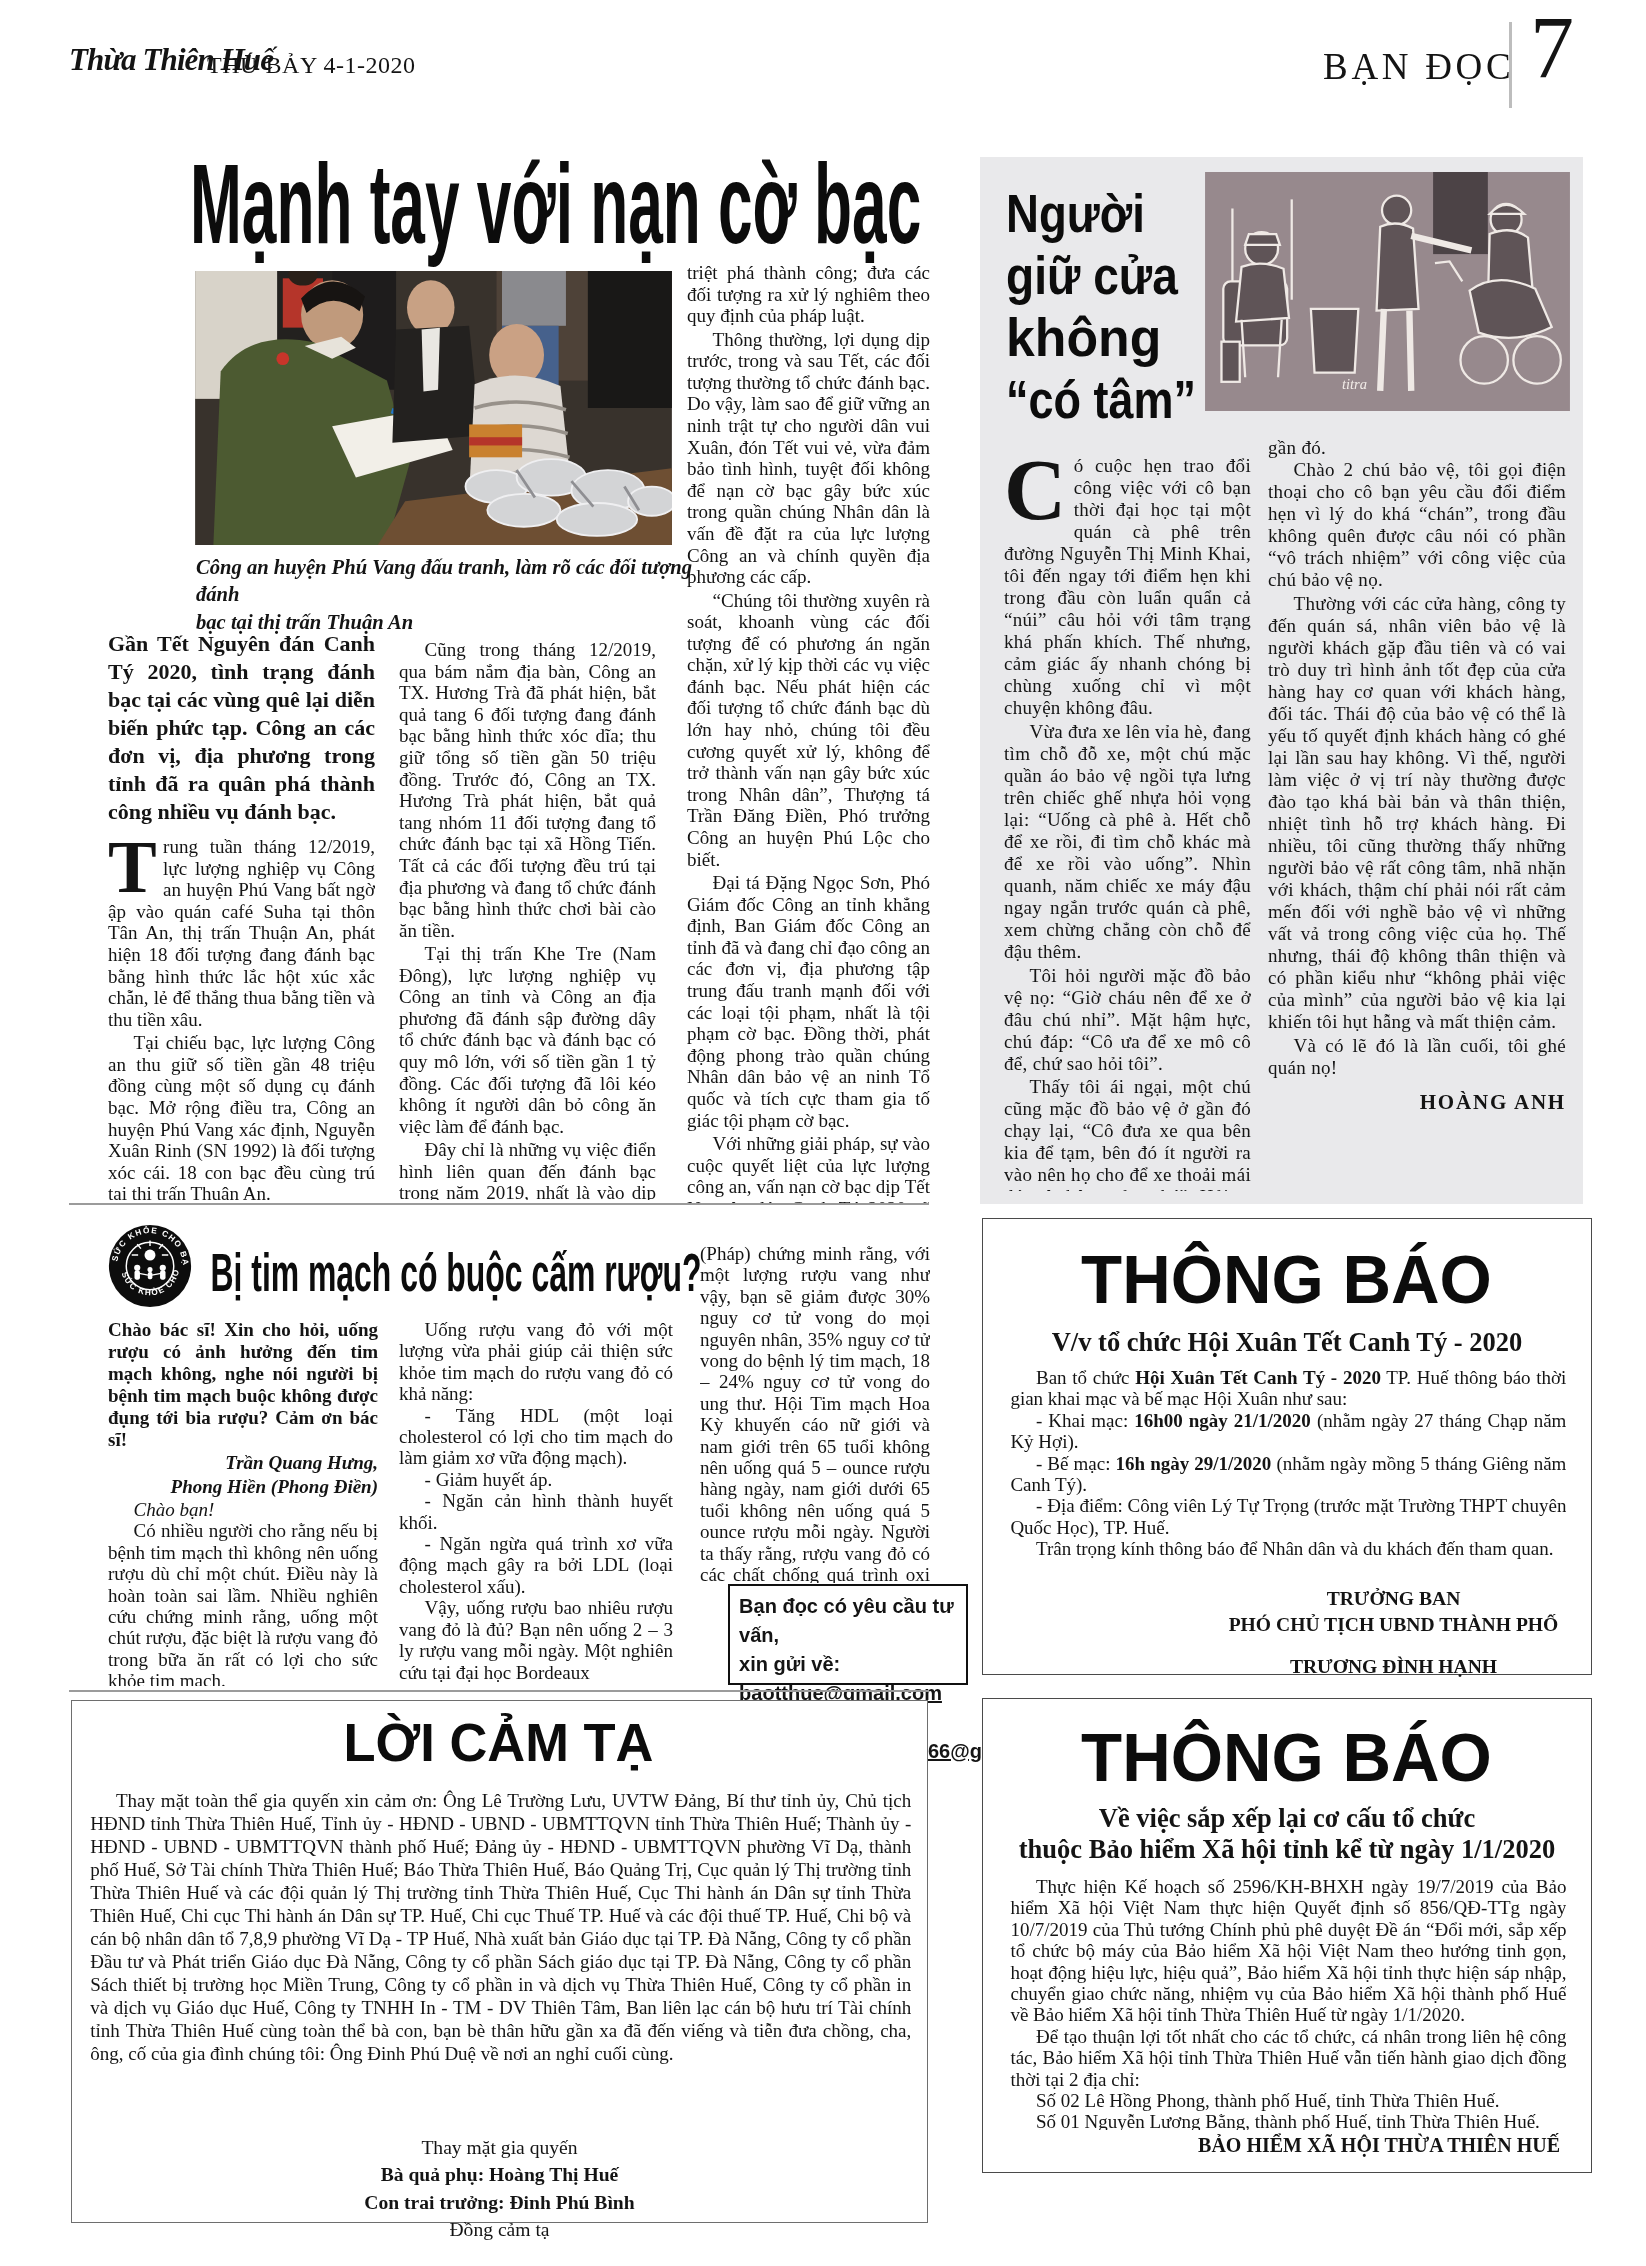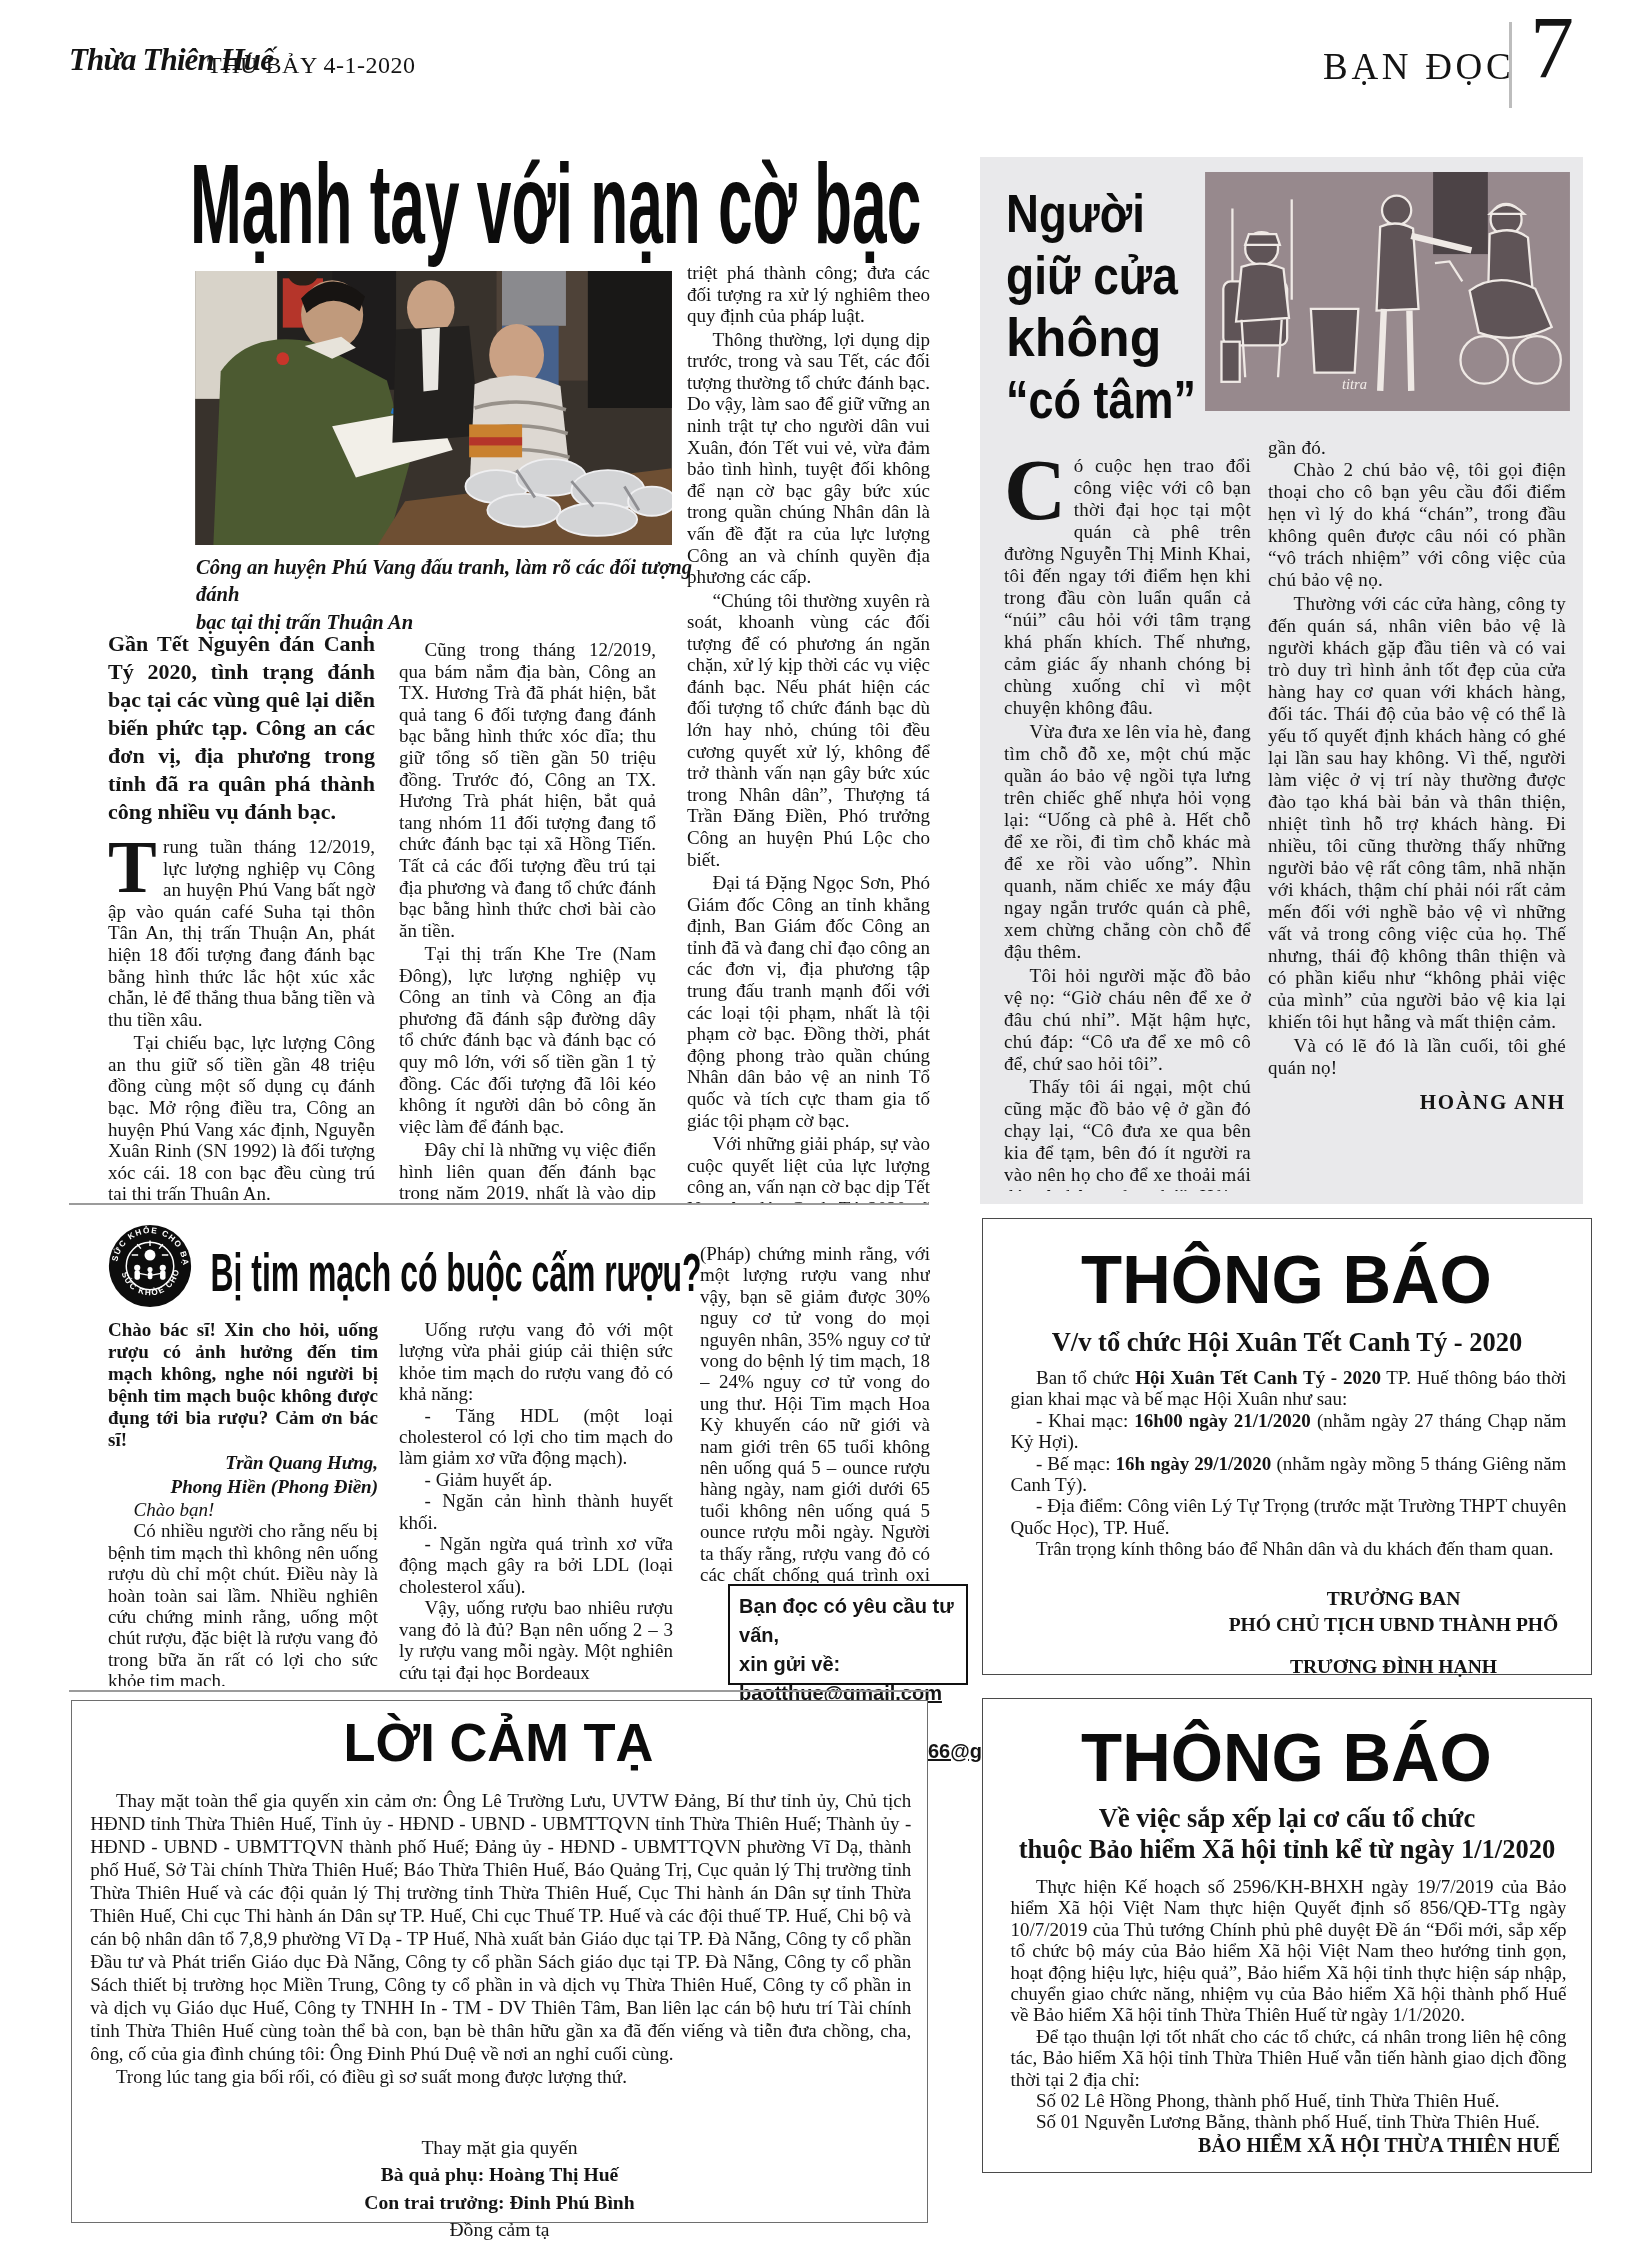--- a/index.html
+++ b/index.html
@@ -256,21 +256,20 @@
   </div>
 
   <div class="abs divider" style="left:69px;top:1690px;width:860px;"></div>
 
   <div class="abs obit-box" style="left:71px;top:1700px;width:857px;height:523px;box-sizing:border-box;">
     <svg class="abs hl" style="left:0;top:9.1px;" width="853" height="62" viewBox="0 0 934 68">
       <text x="467" y="56" text-anchor="middle" font-size="58" textLength="340" lengthAdjust="spacingAndGlyphs">LỜI CẢM TẠ</text>
     </svg>
     <div class="abs obit-copy clip" style="left:18.3px;top:88px;width:821px;height:340px;">
       <p class="just ind">Thay mặt toàn thể gia quyến xin cảm ơn: Ông Lê Trường Lưu, UVTW Đảng, Bí thư tỉnh ủy, Chủ tịch HĐND tỉnh Thừa Thiên Huế, Tỉnh ủy - HĐND - UBND - UBMTTQVN tỉnh Thừa Thiên Huế; Thành ủy - HĐND - UBND - UBMTTQVN thành phố Huế; Đảng ủy - HĐND - UBMTTQVN phường Vĩ Dạ, thành phố Huế, Sở Tài chính Thừa Thiên Huế; Báo Thừa Thiên Huế, Báo Quảng Trị, Cục quản lý Thị trường tỉnh Thừa Thiên Huế và các đội quản lý Thị trường tỉnh Thừa Thiên Huế, Cục Thi hành án Dân sự tỉnh Thừa Thiên Huế, Chi cục Thi hành án Dân sự TP. Huế, Chi cục Thuế TP. Huế và các đội thuế TP. Huế, Chi bộ và cán bộ nhân dân tổ 7,8,9 phường Vĩ Dạ - TP Huế, Nhà xuất bản Giáo dục tại TP. Đà Nẵng, Công ty cổ phần Đầu tư và Phát triển Giáo dục Đà Nẵng, Công ty cổ phần Sách giáo dục tại TP. Đà Nẵng, Công ty cổ phần Sách thiết bị trường học Miền Trung, Công ty cổ phần in và dịch vụ Thừa Thiên Huế, Công ty cổ phần in và dịch vụ Giáo dục Huế, Công ty TNHH In - TM - DV Thiên Tâm,  Ban liên lạc cán bộ hưu trí Tài chính tỉnh Thừa Thiên Huế cùng toàn thể bà con, bạn bè thân hữu gần xa đã đến viếng và tiễn đưa chồng, cha, ông, cố của gia đình chúng tôi: Ông Đinh Phú Duệ về nơi an nghỉ cuối cùng.</p>
-      <p class="ind">Trong lúc tang gia bối rối, có điều gì sơ suất mong được lượng thứ.</p>
     </div>
     <div class="abs ctr obit-sig" style="left:0;top:433px;width:100%;">
       <p>Thay mặt gia quyến</p>
       <p class="b">Bà quả phụ: Hoàng Thị Huế</p>
       <p class="b">Con trai trưởng: Đinh Phú Bình</p>
       <p>Đồng cảm tạ</p>
     </div>
   </div>
 
   <div class="abs notice-box" style="left:982px;top:1218px;width:610px;height:457px;box-sizing:border-box;">

